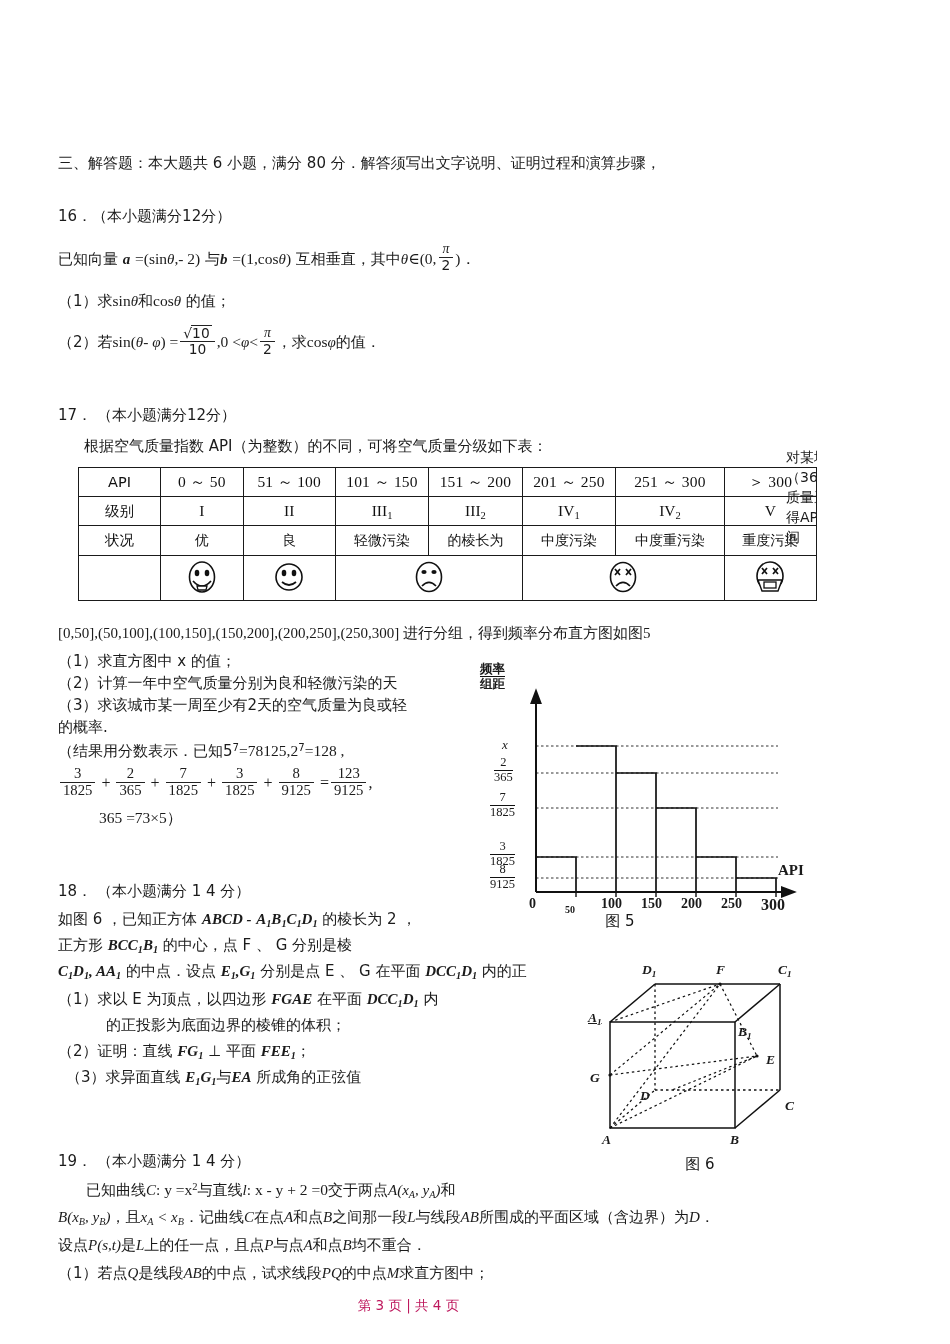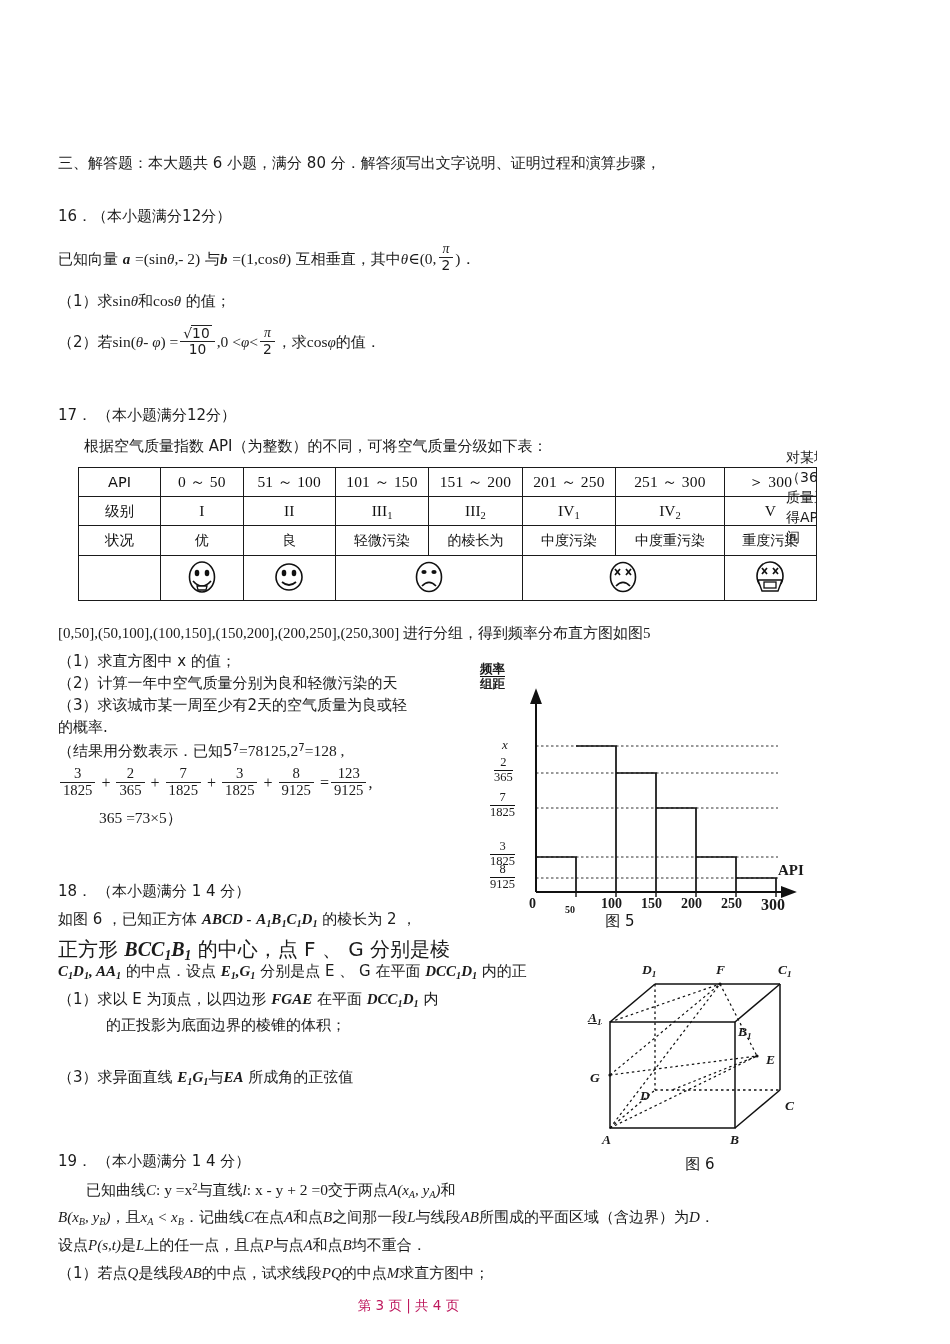--- a/index.html
+++ b/index.html
@@ -338,21 +338,21 @@
   </div>
 
   <div class="abs txt cn" style="left:58px; top:908px; font-size:15px;">
     <span>如图 6 ，已知正方体</span>
     <b class="mv">ABCD -</b>
     <b class="mv">A<span class="sub">1</span>B<span class="sub">1</span>C<span class="sub">1</span>D<span class="sub">1</span></b>
     <span>的棱长为 2 ，</span>
   </div>
   <div class="abs txt cn" style="left:826px; top:908px; font-size:15px;">点 E 是</div>
 
-  <div class="abs txt cn" style="left:58px; top:934px; font-size:20px;">
+  <div class="abs txt cn" style="left:58px; top:934px; font-size:15px;">
     <span>正方形</span>
     <b class="mv">BCC<span class="sub">1</span>B<span class="sub">1</span></b>
     <span>的中心，点 F 、 G 分别是棱</span>
   </div>
 
   <div class="abs txt cn" style="left:58px; top:960px; font-size:15px;">
     <b class="mv">C<span class="sub">1</span>D<span class="sub">1</span>, AA<span class="sub">1</span></b>
     <span>的中点．设点</span>
     <b class="mv">E<span class="sub">1</span>,G<span class="sub">1</span></b>
     <span>分别是点 E 、 G 在平面</span>
@@ -363,22 +363,28 @@
 
   <div class="abs txt cn" style="left:58px; top:988px; font-size:15px;">
     <span>（1）求以 E 为顶点，以四边形</span>
     <b class="mv">FGAE</b>
     <span>在平面</span>
     <b class="mv">DCC<span class="sub">1</span>D<span class="sub">1</span></b>
     <span>内</span>
   </div>
   <div class="abs txt cn" style="left:106px; top:1014px; font-size:15px;">的正投影为底面边界的棱锥的体积；</div>
 
-
-  <div class="abs txt cn" style="left:58px; top:1066px; font-size:15px;">
+  <div class="abs txt cn" style="left:58px; top:1040px; font-size:15px;">
+    <span>（2）证明：直线</span>
+    <b class="mv">FG<span class="sub">1</span></b>
+    <span>⊥ 平面</span>
+    <b class="mv">FEE<span class="sub">1</span></b><span>；</span>
+  </div>
+
+  <div class="abs txt cn" style="left:66px; top:1066px; font-size:15px;">
     <span>（3）求异面直线</span>
     <b class="mv">E<span class="sub">1</span>G<span class="sub">1</span></b><span>与</span><b class="mv">EA</b>
     <span>所成角的正弦值</span>
   </div>
 
   <div class="abs" style="left:580px; top:950px; width:260px; height:200px;">
     <svg width="260" height="200" viewBox="0 0 260 200">
 
       <g stroke="#111" stroke-width="1.5" fill="none">
         <path d="M30 72 L155 72 L155 178 L30 178 Z"></path>

